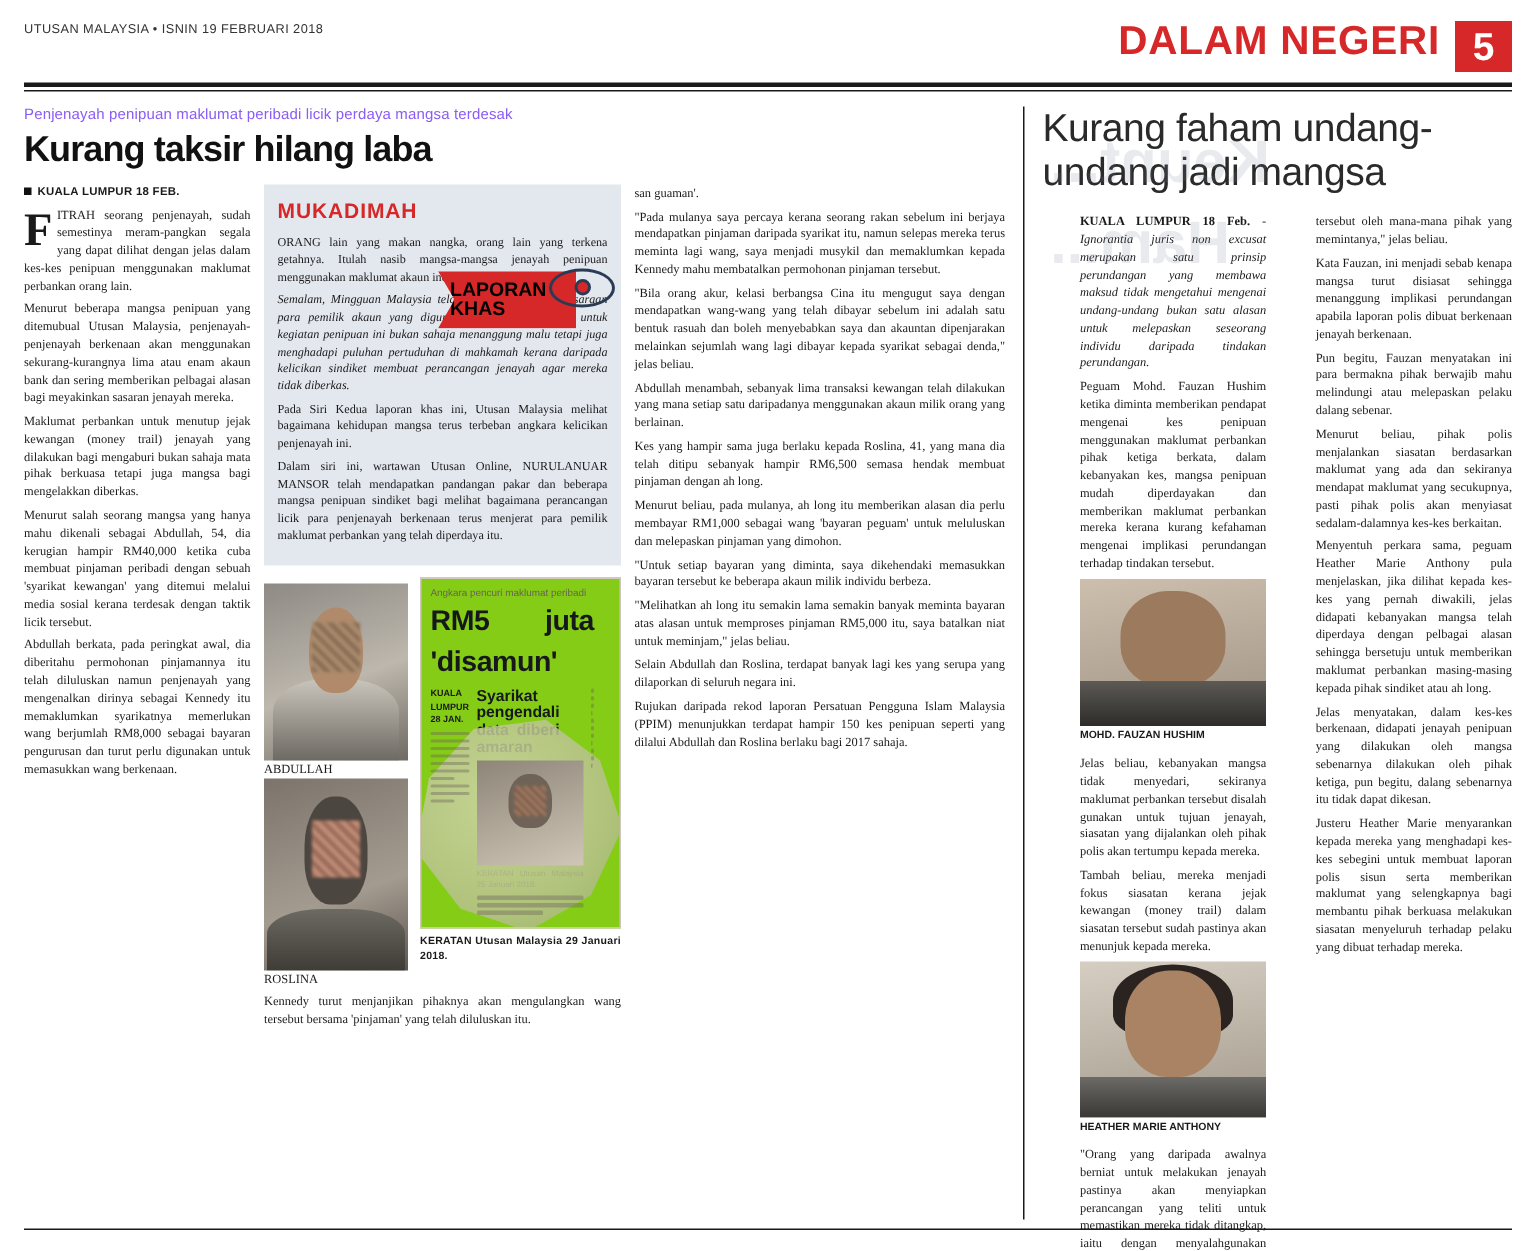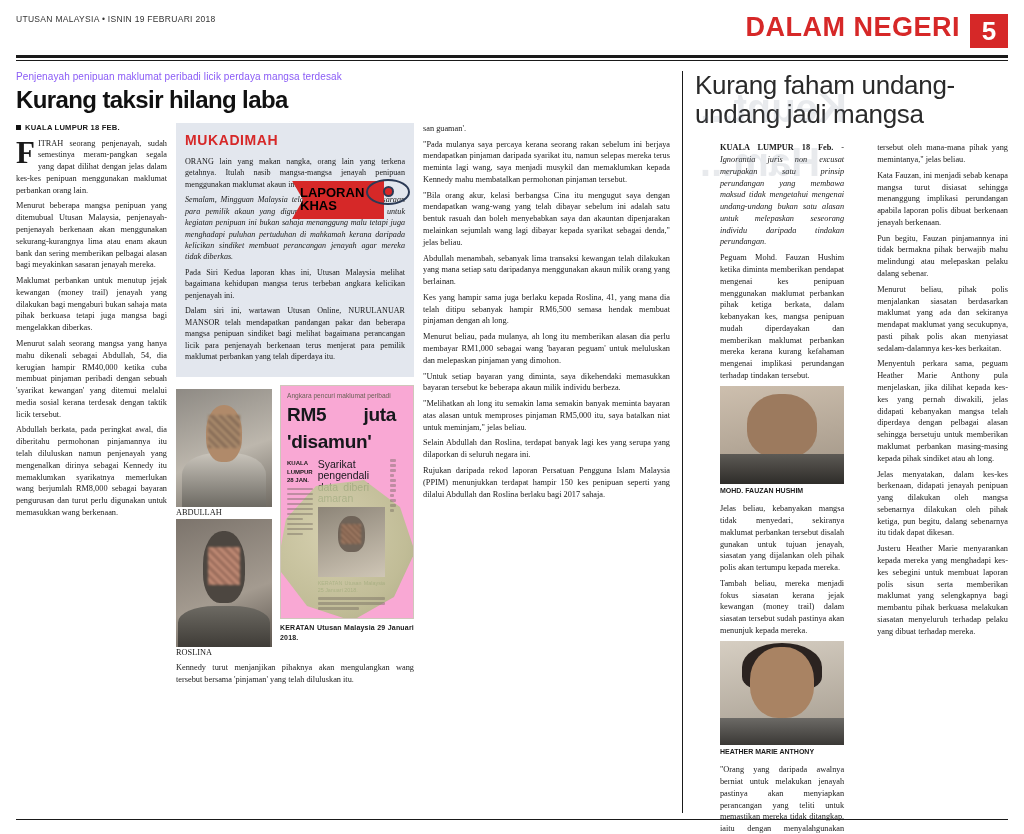--- a/index.html
+++ b/index.html
@@ -174,21 +174,21 @@
   }
   .ph-roslina .shirt {
     position: absolute; left: 2%; bottom: 0; width: 96%; height: 32%;
     background: linear-gradient(180deg,#6d6a63,#3f3c37);
     border-radius: 40% 40% 0 0;
   }
 
   
   .keratan {
     border: 1px solid #cfc7bb;
-    background: #f9a8d4;
+    background: #84cc16;
     padding: 5px 17px 6px 6px;
     position: relative;
     overflow: hidden;
     margin-bottom: 4px;
   }
   .keratan .klabel {
     font-family: "Liberation Sans", sans-serif;
     font-size: 6.6px; color: #6a6257; margin-bottom: 2px;
   }
   .keratan h2 {
@@ -203,21 +203,21 @@
   }
   .kgrid { display: flex; gap: 5px; }
   .kcol { flex: 1; }
   .faux {
     height: 2.6px; background: #6f675c; opacity: .42;
     margin-bottom: 2.4px; border-radius: 1px;
   }
   .faux.s { width: 62%; }
   .sub-head {
     font-family: "Liberation Sans", sans-serif;
-    font-weight: normal; font-size: 10.5px; line-height: 1.08;
+    font-weight: bold; font-size: 10.5px; line-height: 1.08;
     color: #16181c; margin: 0 16px 3px 0;
   }
   .kphoto {
     height: 70px; background: linear-gradient(160deg,#8d8578,#cfc6b6);
     position: relative; overflow: hidden; margin-bottom: 3px;
   }
   .kphoto .khead {
     position: absolute; left: 30%; top: 12%; width: 40%; height: 52%;
     background: #6f6358; border-radius: 46% 46% 40% 40%;
   }
@@ -447,21 +447,21 @@
           </div>
           <div class="pcap">HEATHER MARIE ANTHONY</div>
 
           <p>"Orang yang daripada awalnya berniat untuk melakukan jenayah pastinya akan menyiapkan perancangan yang teliti untuk memastikan mereka tidak ditangkap, iaitu dengan menyalahgunakan maklumat perbankan pihak ketiga.</p>
           <p>"Benar, dalang itu bersalah, tetapi dalam masa sama perlu difahami jenayah ini tidak akan terjadi jika mangsa mengambil tahu dan mempertimbangkan alasan atau tujuan penggunaan maklumat</p>
         </div>
 
         <div class="sc">
           <p>tersebut oleh mana-mana pihak yang memintanya," jelas beliau.</p>
           <p>Kata Fauzan, ini menjadi sebab kenapa mangsa turut disiasat sehingga menanggung implikasi perundangan apabila laporan polis dibuat berkenaan jenayah berkenaan.</p>
-          <p>Pun begitu, Fauzan pinjamannya ini tidak bermakna pihak berwajib mahu melindungi atau melepaskan pelaku dalang sebenar.</p>
+          <p>Pun begitu, Fauzan menyatakan ini para bermakna pihak berwajib mahu melindungi atau melepaskan pelaku dalang sebenar.</p>
           <p>Menurut beliau, pihak polis menjalankan siasatan berdasarkan maklumat yang ada dan sekiranya mendapat maklumat yang secukupnya, pasti pihak polis akan menyiasat sedalam-dalamnya kes-kes berkaitan.</p>
           <p>Menyentuh perkara sama, peguam Heather Marie Anthony pula menjelaskan, jika dilihat kepada kes-kes yang pernah diwakili, jelas didapati kebanyakan mangsa telah diperdaya dengan pelbagai alasan sehingga bersetuju untuk memberikan maklumat perbankan masing-masing kepada pihak sindiket atau ah long.</p>
           <p>Jelas menyatakan, dalam kes-kes berkenaan, didapati jenayah penipuan yang dilakukan oleh mangsa sebenarnya dilakukan oleh pihak ketiga, pun begitu, dalang sebenarnya itu tidak dapat dikesan.</p>
           <p>Justeru Heather Marie menyarankan kepada mereka yang menghadapi kes-kes sebegini untuk membuat laporan polis sisun serta memberikan maklumat yang selengkapnya bagi membantu pihak berkuasa melakukan siasatan menyeluruh terhadap pelaku yang dibuat terhadap mereka.</p>
         </div>
       </div>
     </div>
 
   </div>
 

